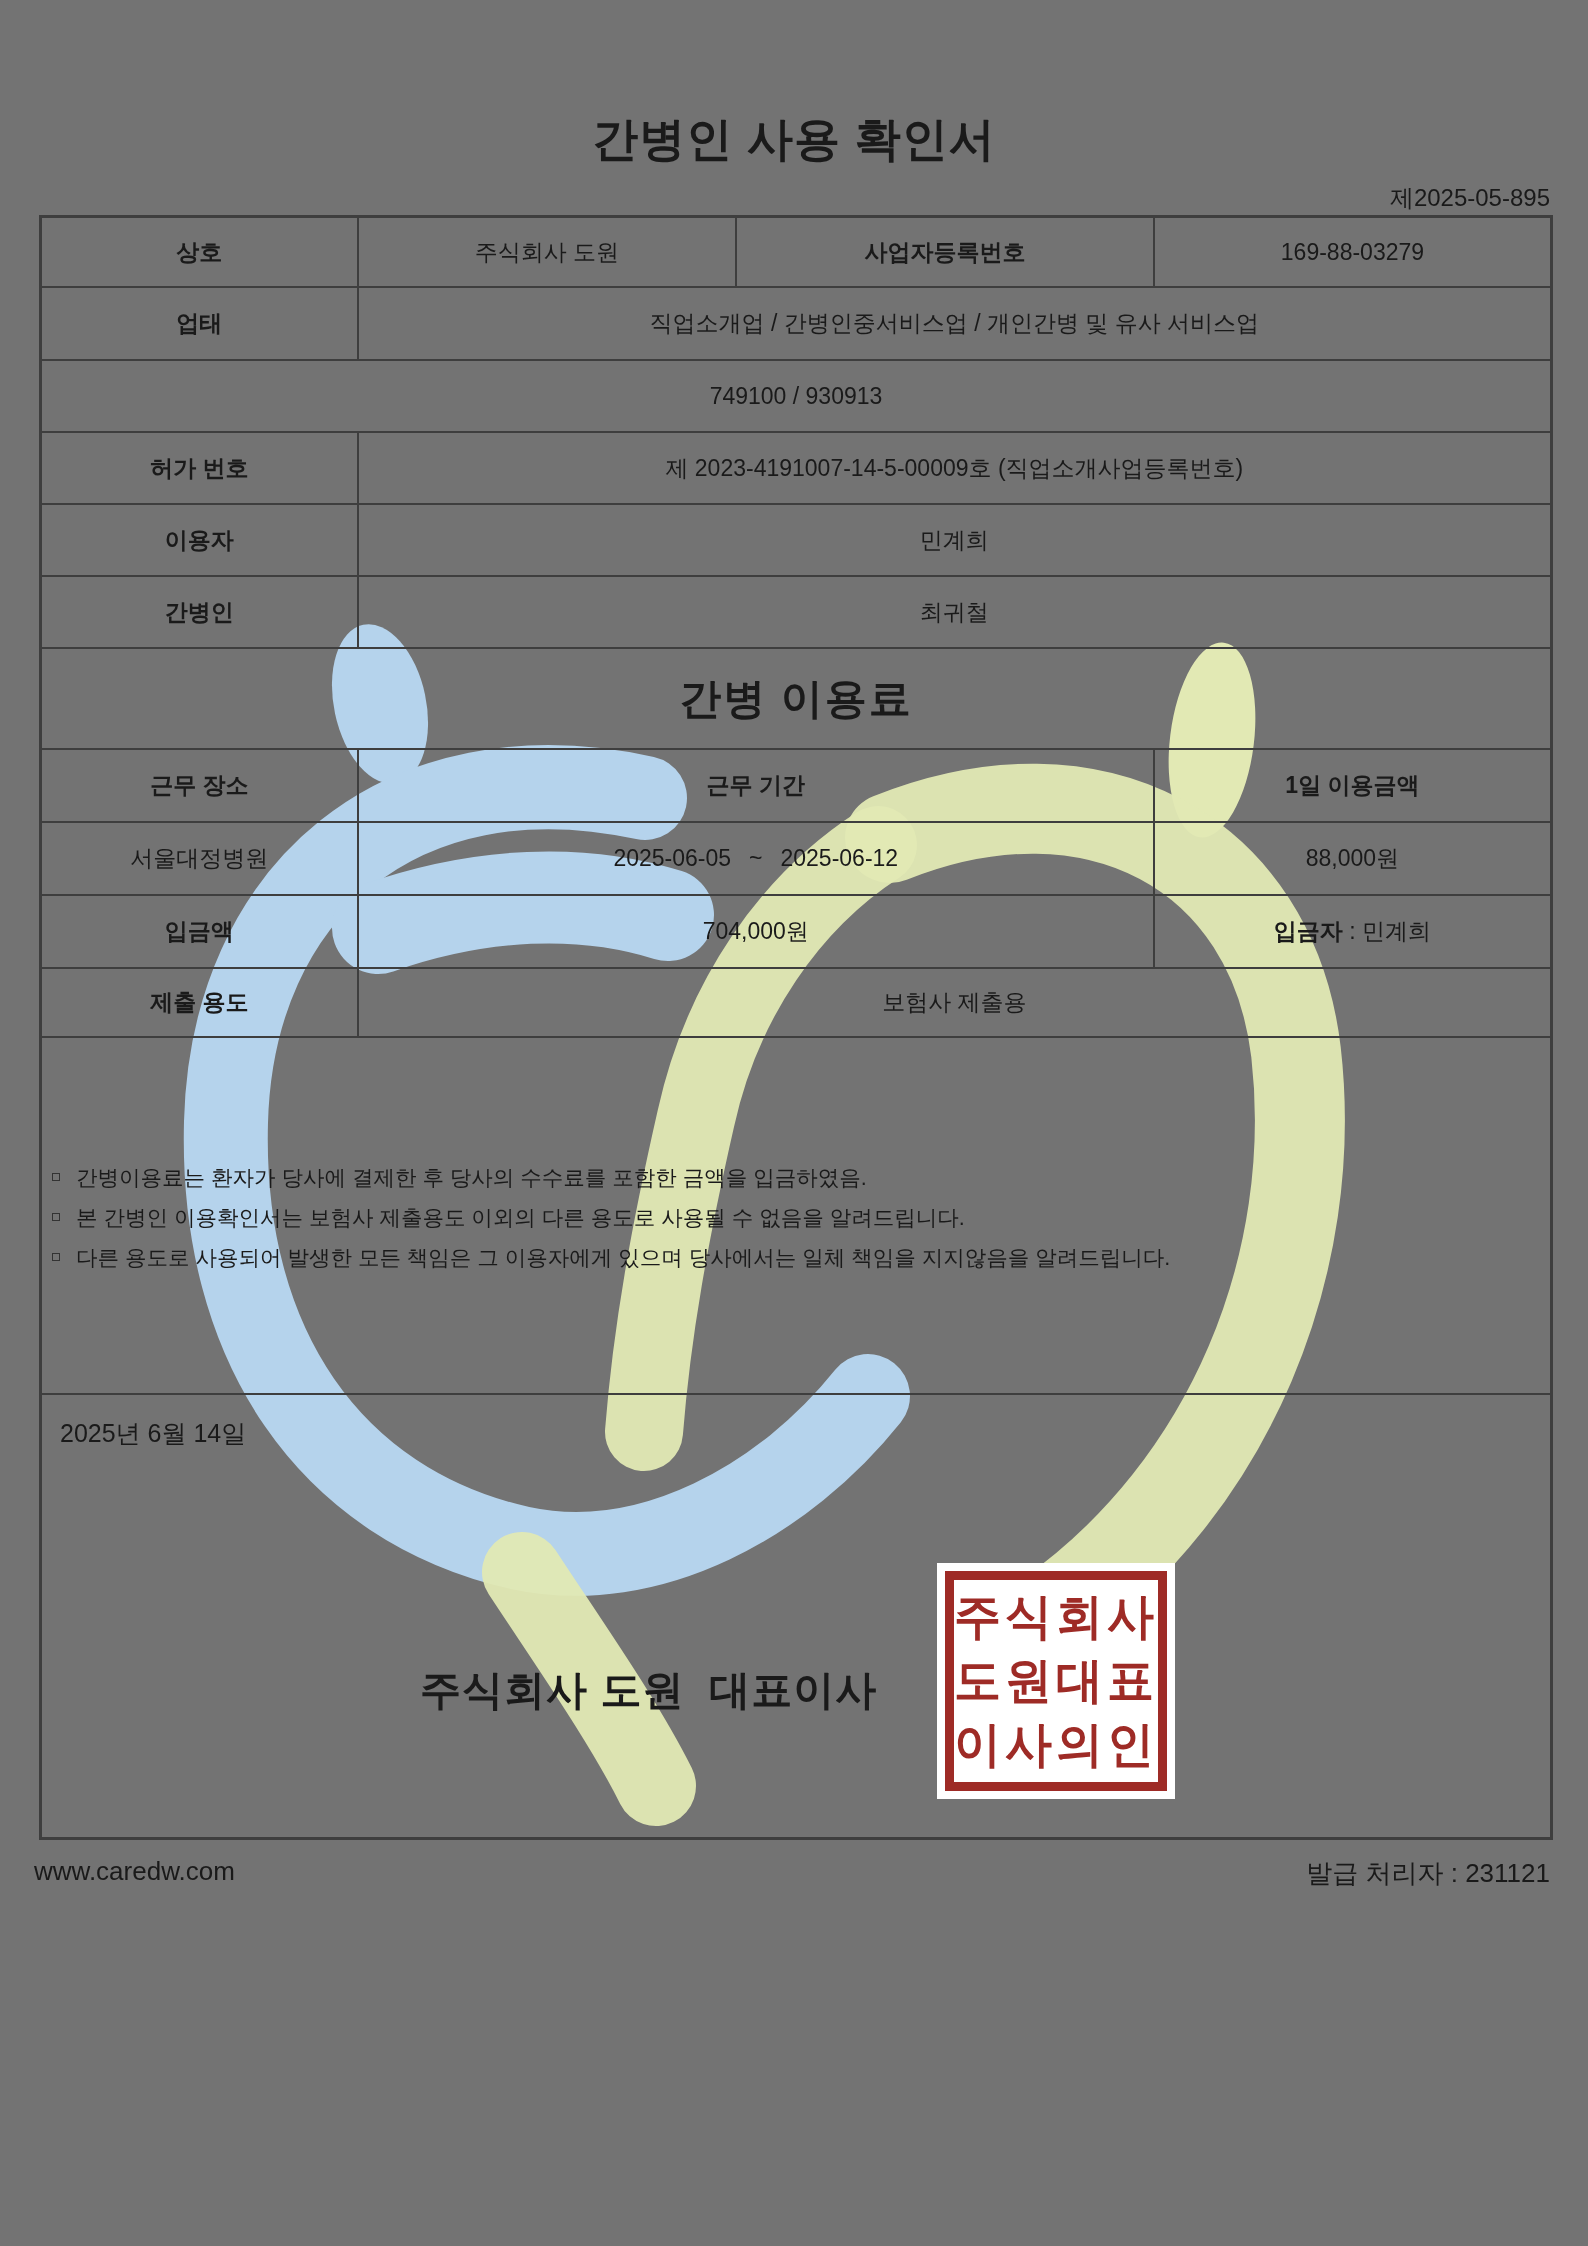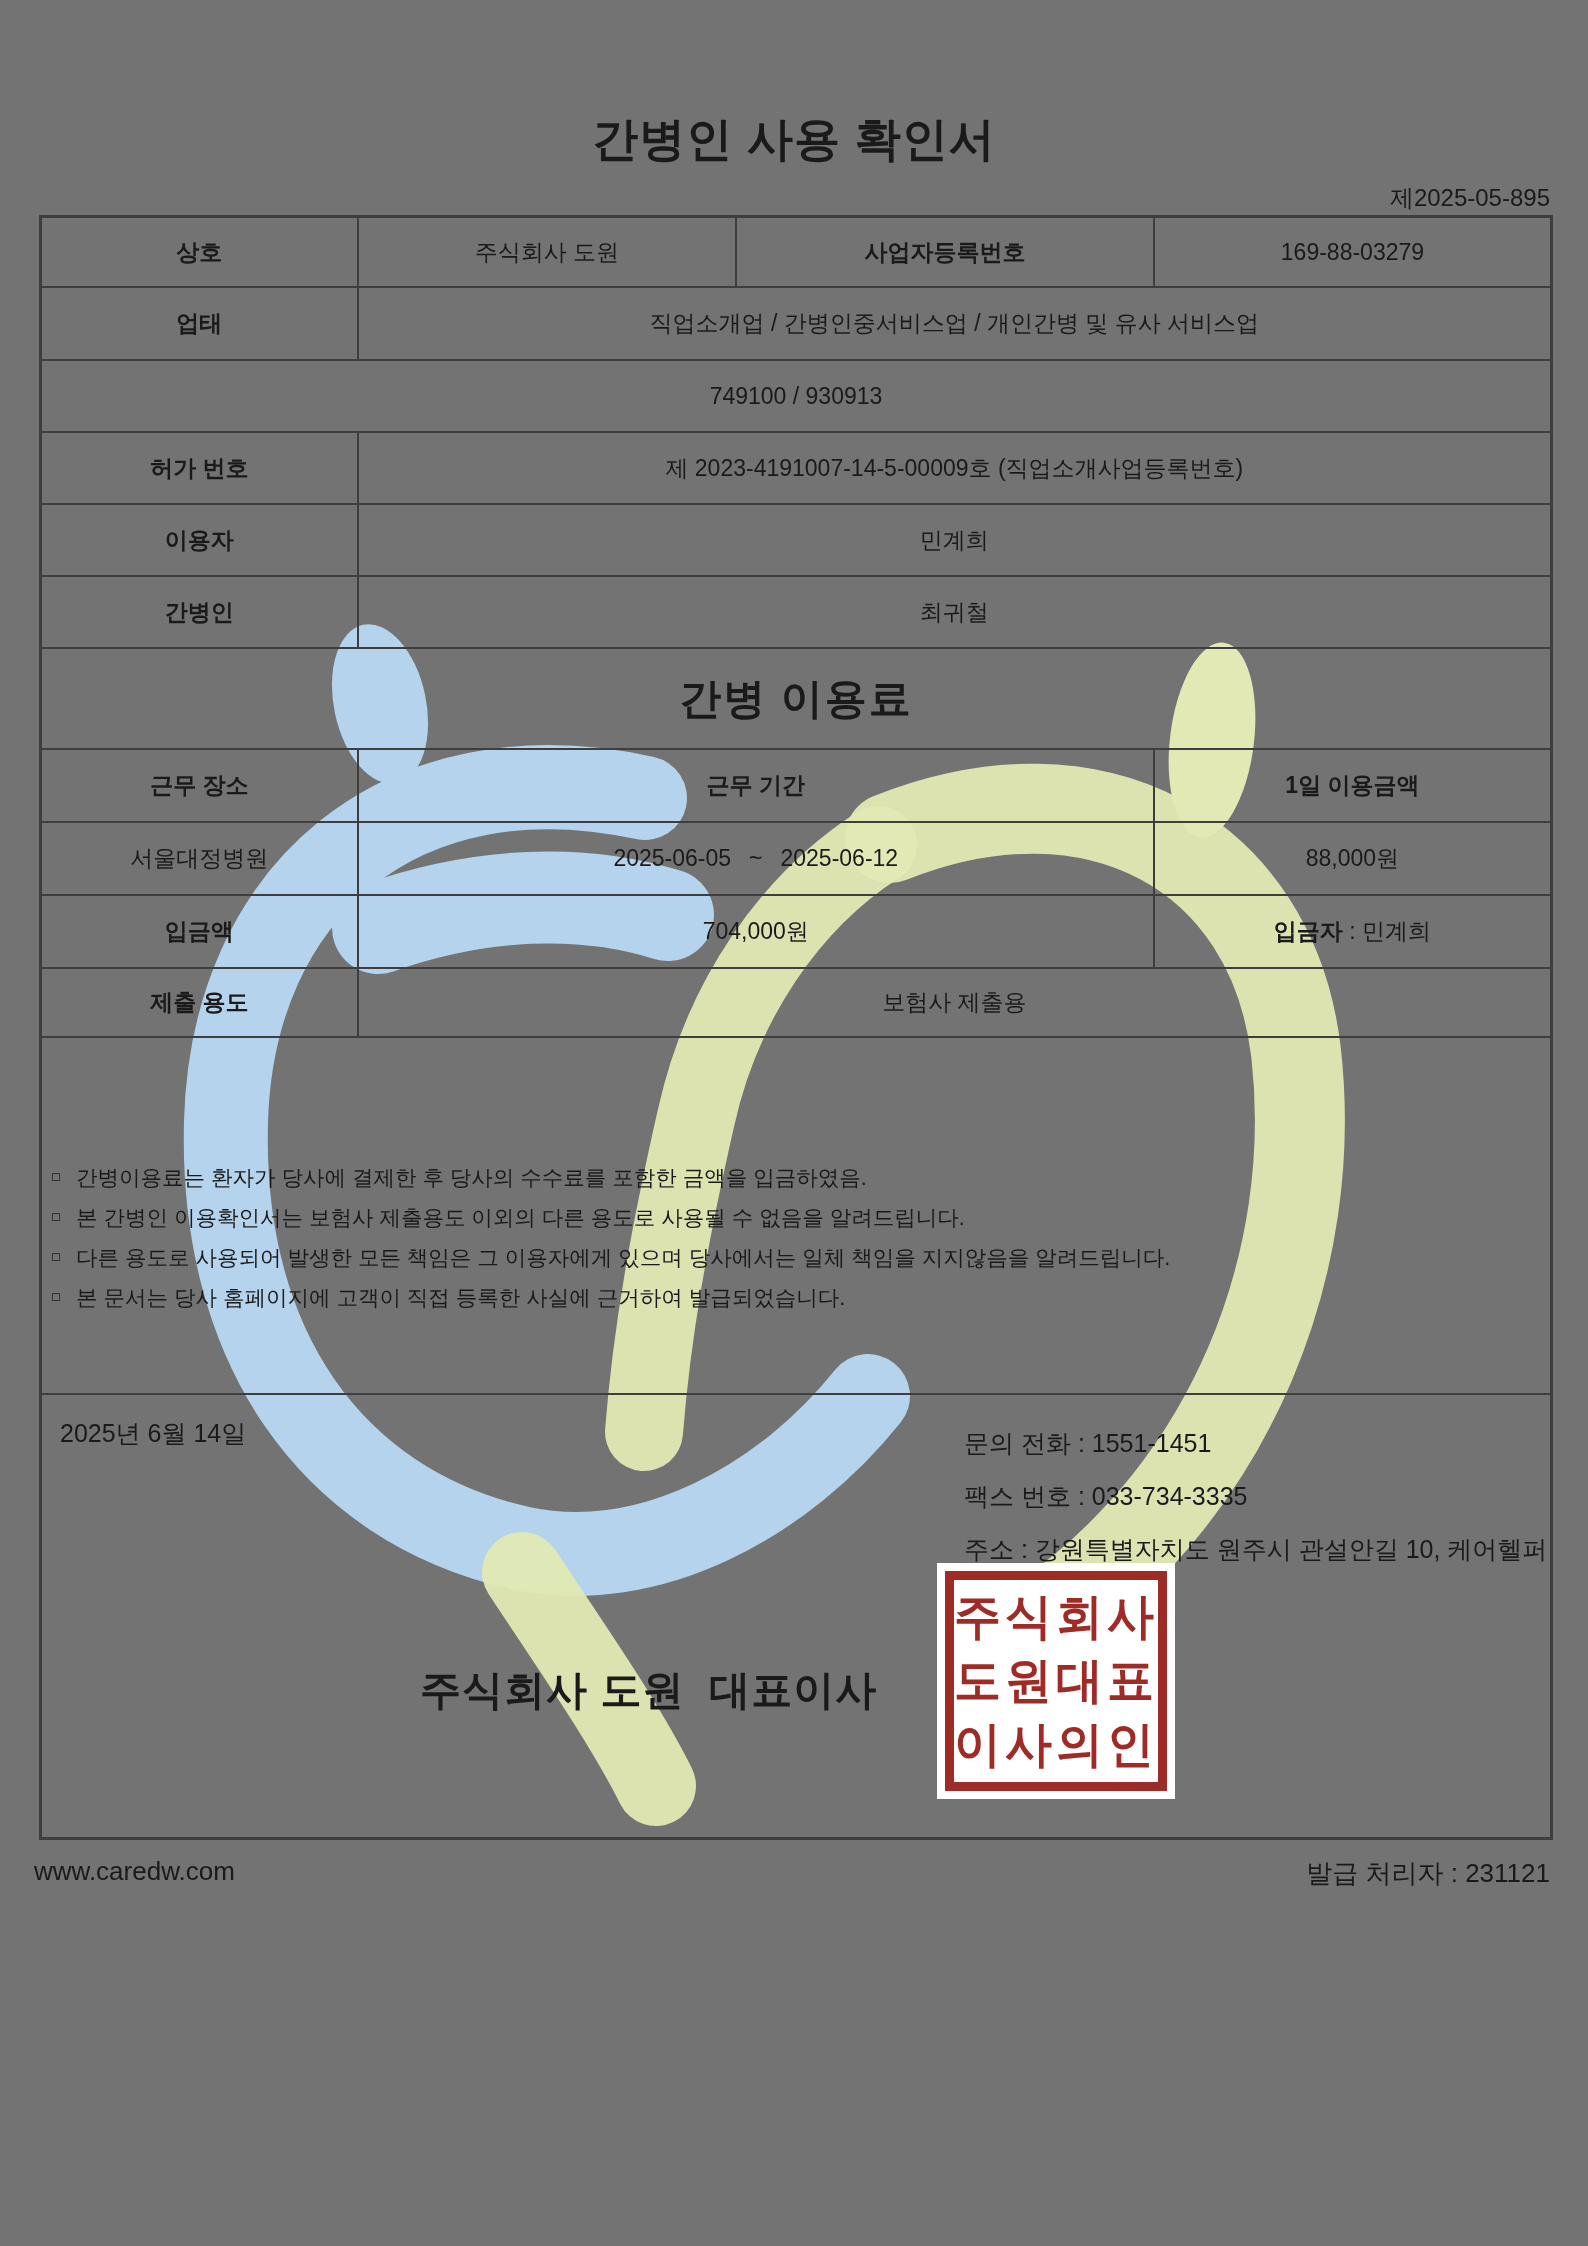--- a/index.html
+++ b/index.html
@@ -194,33 +194,24 @@
         <span>간병이용료는 환자가 당사에 결제한 후 당사의 수수료를 포함한 금액을 입금하였음.</span>
       </div>
       <div class="note-line">
         <span class="bullet"></span>
         <span>본 간병인 이용확인서는 보험사 제출용도 이외의 다른 용도로 사용될 수 없음을 알려드립니다.</span>
       </div>
       <div class="note-line">
         <span class="bullet"></span>
         <span>다른 용도로 사용되어 발생한 모든 책임은 그 이용자에게 있으며 당사에서는 일체 책임을 지지않음을 알려드립니다.</span>
       </div>
-      <div class="note-line">
-        <span class="bullet"></span>
-        <span>본 문서는 당사 홈페이지에 고객이 직접 등록한 사실에 근거하여 발급되었습니다.</span>
-      </div>
     </div>
 
     <div class="bottom">
       <div class="issue-date">2025년 6월 14일</div>
-      <div class="contacts">
-        <div>문의 전화 : 1551-1451</div>
-        <div>팩스 번호 : 033-734-3335</div>
-        <div>주소 : 강원특별자치도 원주시 관설안길 10, 케어헬퍼</div>
-      </div>
       <div class="company-sign">주식회사 도원  대표이사</div>
       <div class="seal">
         <div>주식회사</div>
         <div>도원대표</div>
         <div>이사의인</div>
       </div>
     </div>
 
   </div>
 

